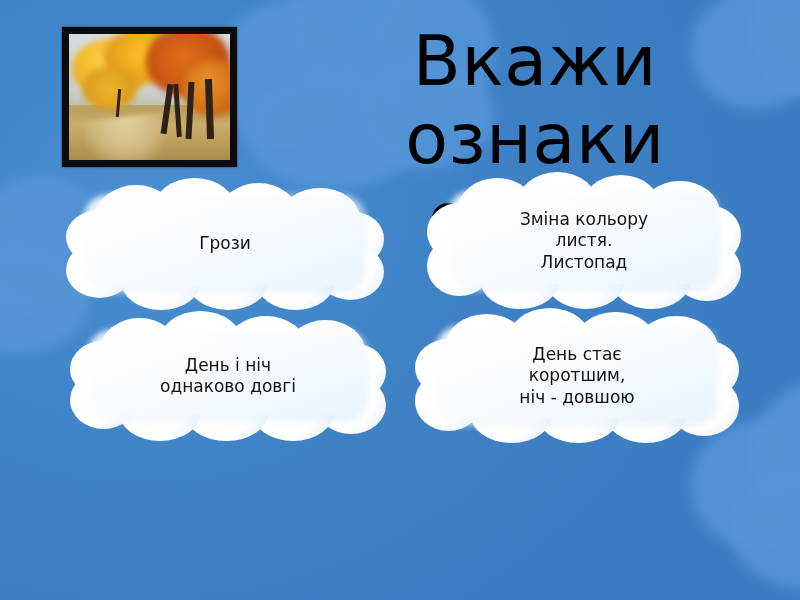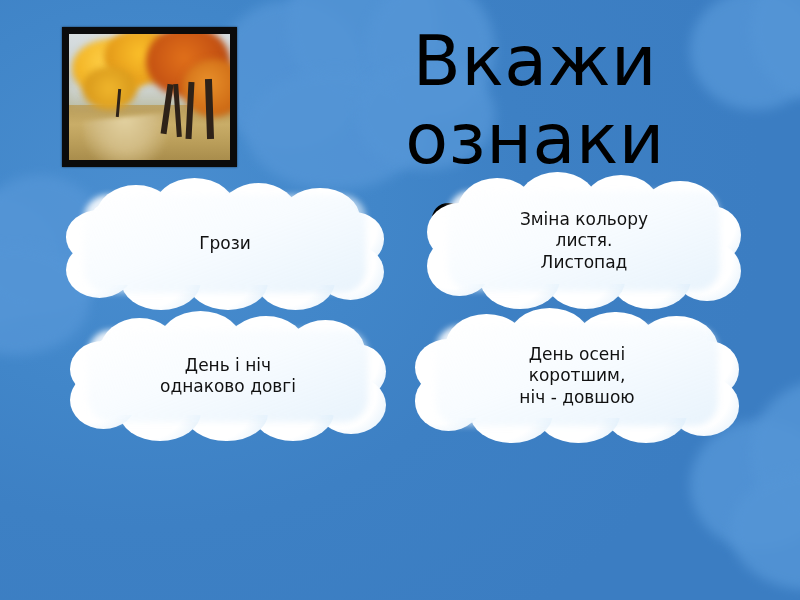--- a/index.html
+++ b/index.html
@@ -293,19 +293,19 @@
       <i style="left:69%;  top:2%;  width:27%; height:52%;"></i>
       <i style="left:83%;  top:22%; width:20%; height:46%;"></i>
       <i style="left:80%;  top:50%; width:23%; height:48%;"></i>
       <i style="left:59%;  top:56%; width:27%; height:48%;"></i>
       <i style="left:37%;  top:58%; width:27%; height:46%;"></i>
       <i style="left:15%;  top:56%; width:27%; height:48%;"></i>
       <i style="left:-3%;  top:46%; width:22%; height:48%;"></i>
     </div>
     <div class="body"></div>
     <div class="sheen"></div>
-    <div class="label">День осені
+    <div class="label">День стає
 коротшим,
 ніч - довшою</div>
   </div>
 
 
 </div>
 
 </body></html>

